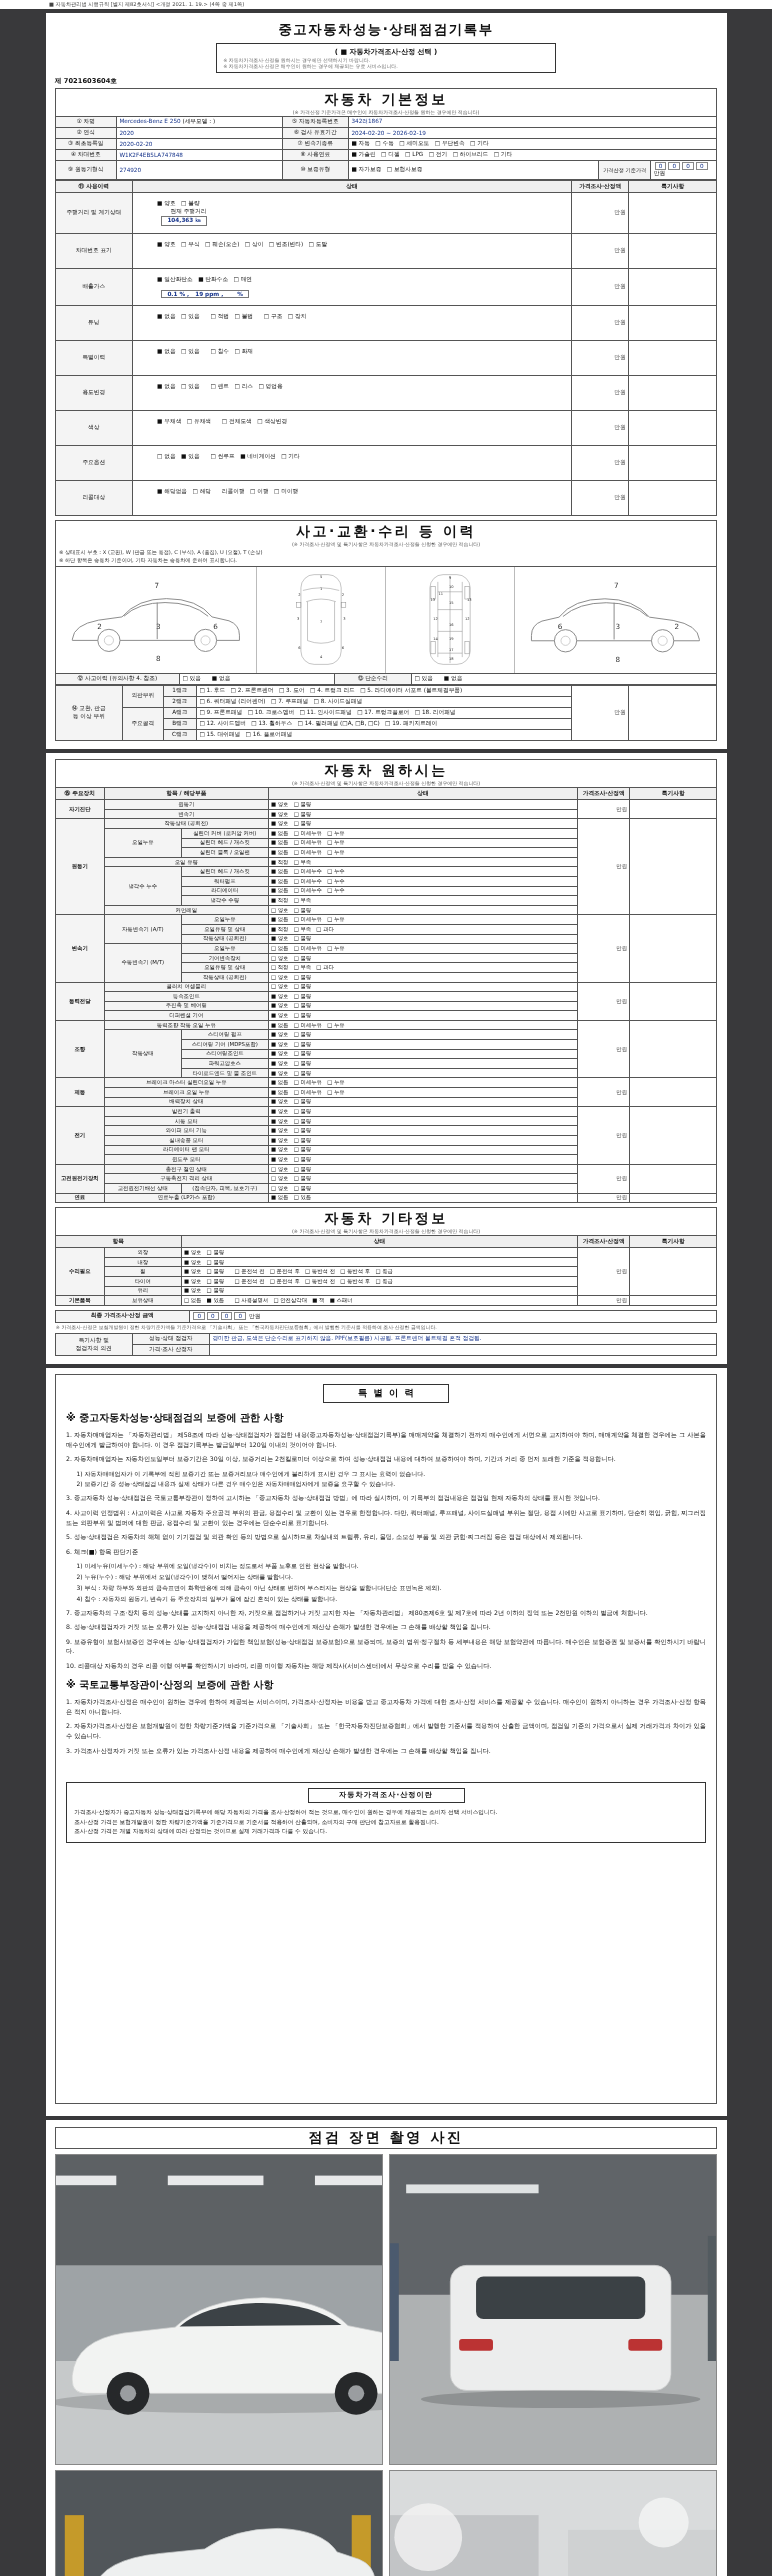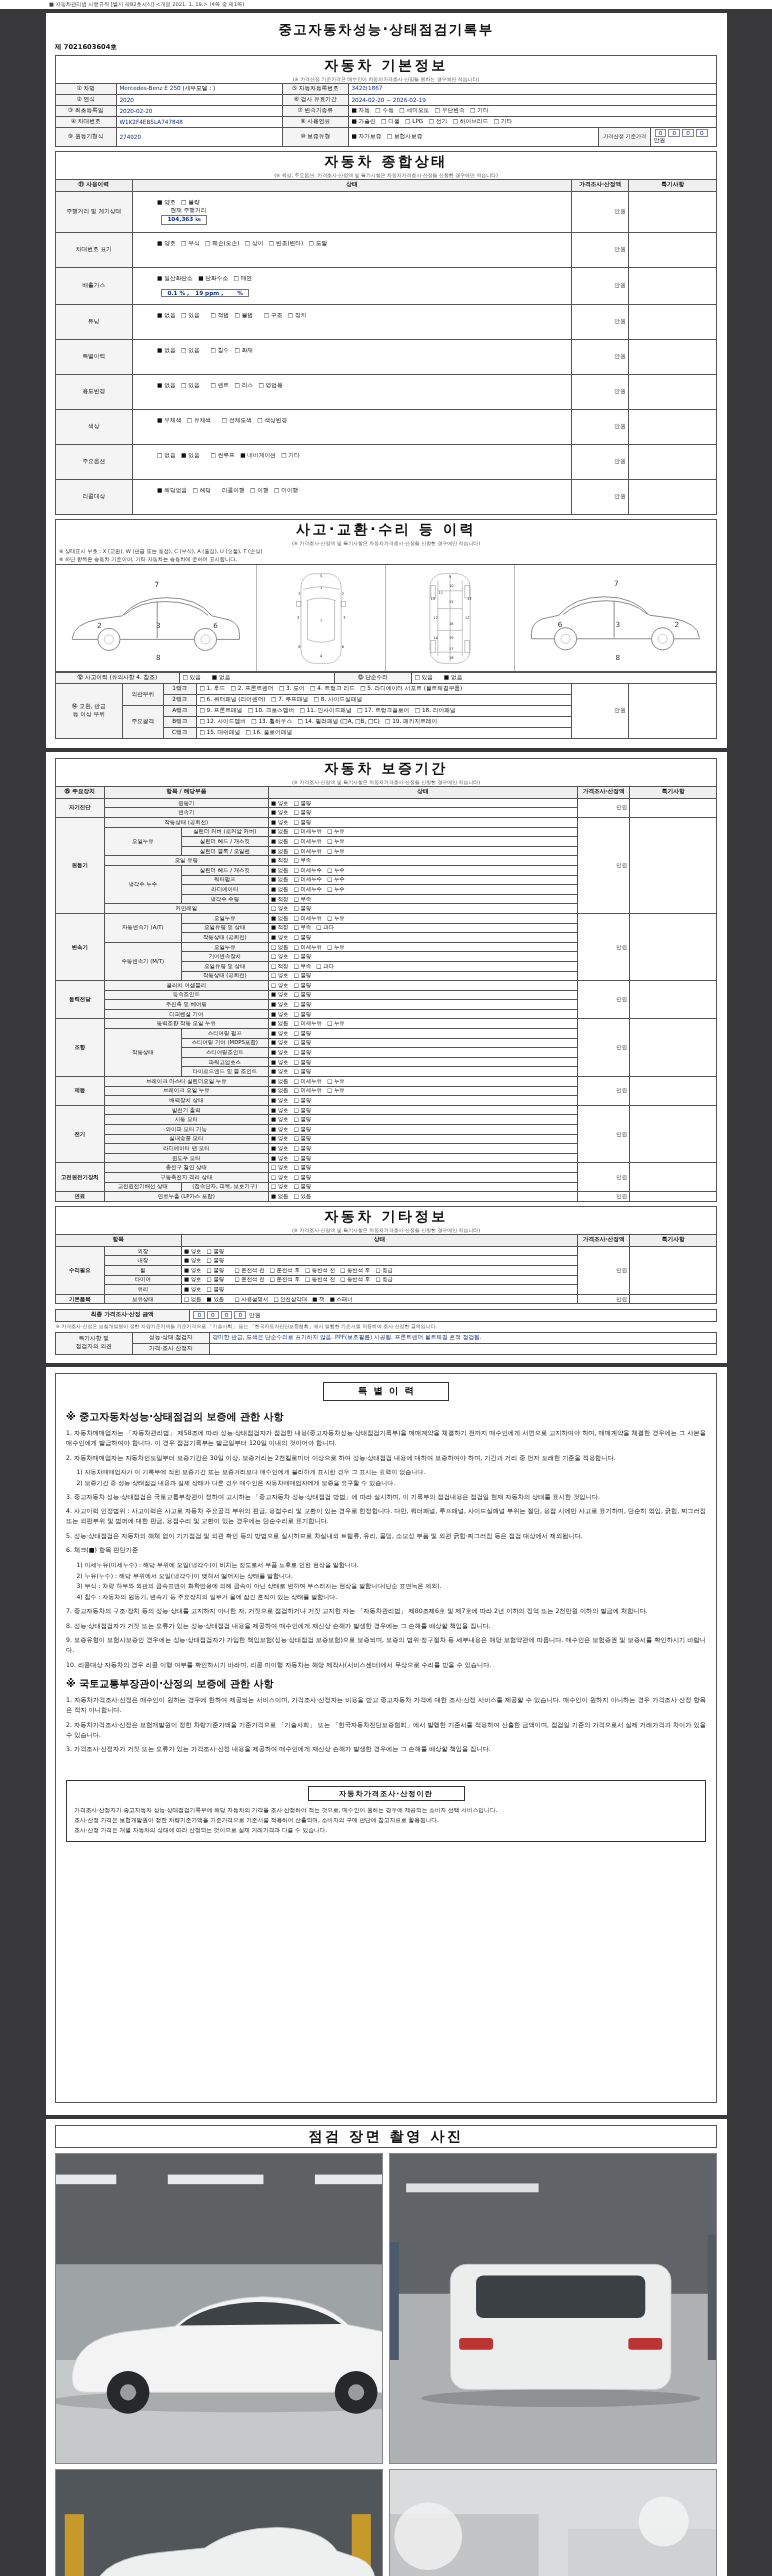--- a/index.html
+++ b/index.html
@@ -57,20 +57,25 @@
   .photo svg{width:100%;height:100%;display:block;}
 </style>
 </head>
 <body>
 
 <div class="topbar">■ 자동차관리법 시행규칙 [별지 제82호서식] &lt;개정 2021. 1. 19.&gt;   (4쪽 중 제1쪽)</div>
 
 <div class="page page1">
   <div class="doc-title">중고자동차성능·상태점검기록부</div>
 
+  <div class="select-box">
+    <div class="select-line">( ■ 자동차가격조사·산정 선택 )</div>
+    <div class="select-note">※ 자동차가격조사·산정을 원하시는 경우에만 선택하시기 바랍니다.</div>
+    <div class="select-note">※ 자동차가격조사·산정은 매수인이 원하는 경우에 제공되는 유료 서비스입니다.</div>
+  </div>
 
   <div class="doc-no">제 7021603604호</div>
 
   <div class="sec-head joined">
     <span class="sec-title">자동차 기본정보</span>
     <span class="sec-note">(※ 가격산정 기준가격은 매수인이 자동차가격조사·산정을 원하는 경우에만 적습니다)</span>
   </div>
   <table class="form">
     <colgroup>
         <col style="width:61px">
@@ -109,24 +114,20 @@
       <td class="lbl">⑨ 원동기형식</td>
       <td class="val">274920</td>
       <td class="lbl">⑩ 보증유형</td>
       <td>■ 자가보증   □ 보험사보증</td>
       <td class="lbl" style="font-size:5.2px">가격산정 기준가격</td>
       <td><span><span class="digit">0</span><span class="digit">0</span><span class="digit">0</span><span class="digit">0</span></span><span>만원</span></td>
     </tr>
   </tbody>
     </table>
 
-  <div class="sec-head joined mt">
-    <span class="sec-title">자동차 종합상태</span>
-    <span class="sec-note">(※ 색상, 주요옵션, 가격조사·산정액 및 특기사항은 자동차가격조사·산정을 신청한 경우에만 적습니다)</span>
-  </div>
   <table class="form">
     <colgroup>
         <col style="width:77px">
         <col>
         <col style="width:57px">
         <col style="width:88px">
       </colgroup>
     <thead>
       <tr>
         <th>⑪ 사용이력</th>
@@ -384,21 +385,21 @@
     <tr>
       <td class="lbl">C랭크</td>
       <td>□ 15. 대쉬패널   □ 16. 플로어패널</td>
     </tr>
   </tbody>
     </table>
 </div>
 
 <div class="page page2">
   <div class="sec-head joined">
-    <span class="sec-title">자동차 보증기간</span>
+    <span class="sec-title">자동차 원하시는</span>
     <span class="sec-note">(※ 가격조사·산정액 및 특기사항은 자동차가격조사·산정을 신청한 경우에만 적습니다)</span>
   </div>
   <table class="form compact">
     <colgroup>
         <col style="width:49px">
         <col style="width:77px">
         <col style="width:87px">
         <col>
         <col style="width:52px">
         <col style="width:87px">

